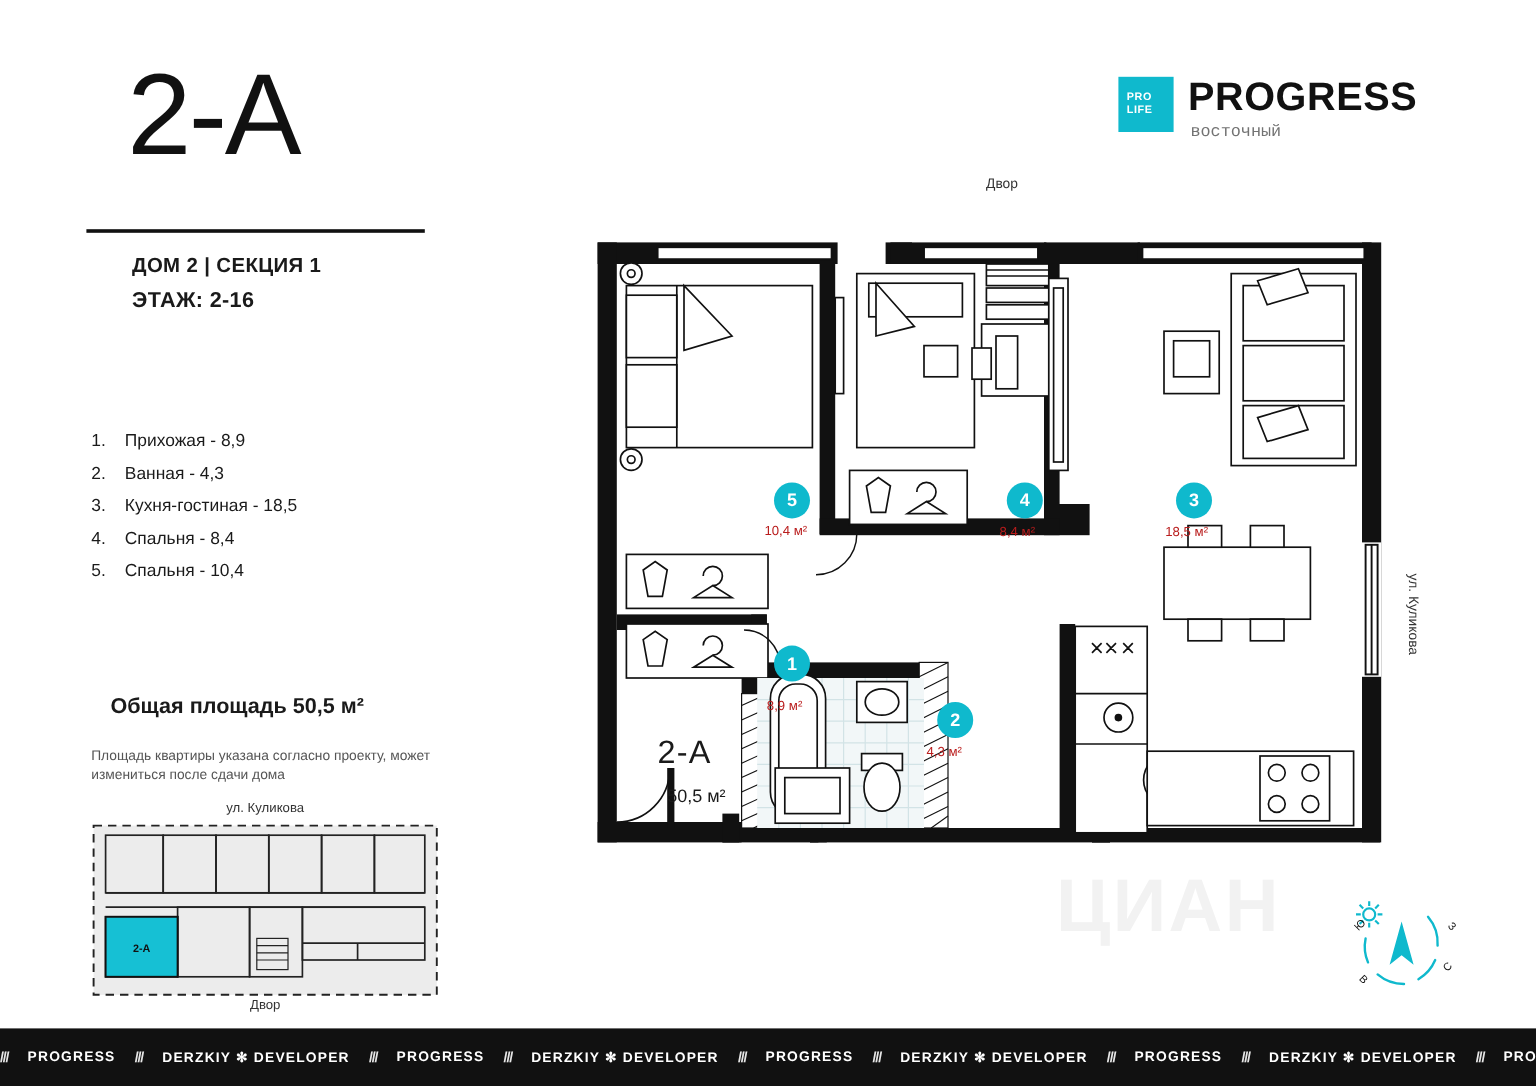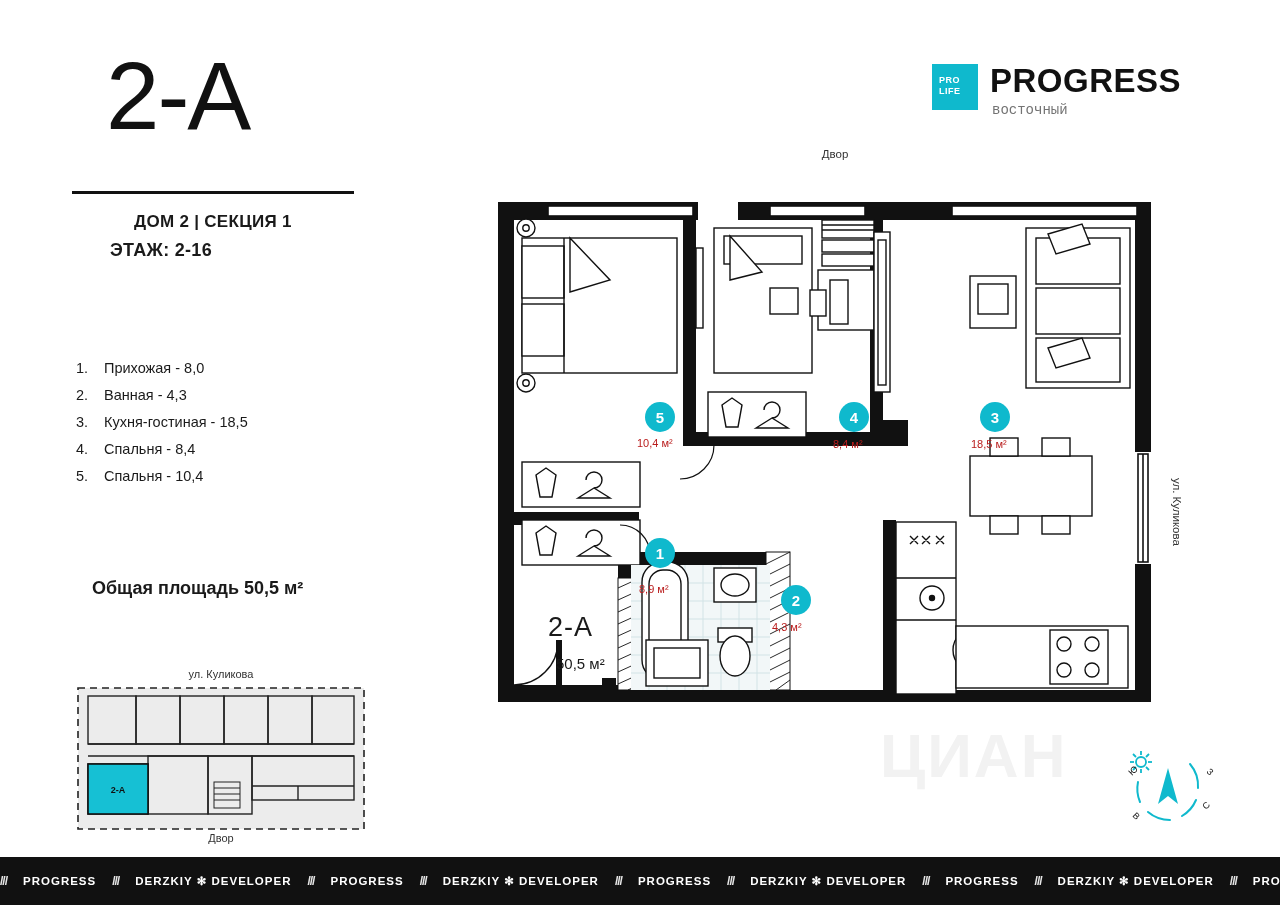--- a/index.html
+++ b/index.html
@@ -18,21 +18,21 @@
   #plan-code {
     position:absolute; left:106px; top:48px;
     font-size:96px; font-weight:400; letter-spacing:-2px;
     line-height:1; color:#111;
   }
   #title-rule {
     position:absolute; left:72px; top:191px; width:282px; height:3px; background:#111;
   }
   #house-line {
     position:absolute; left:110px; top:212px; width:300px;
-    font-size:17px; font-weight:bold; letter-spacing:.3px;margin-left:24px;
+    font-size:17px; font-weight:bold; letter-spacing:.3px;
   }
   #floor-line {
     position:absolute; left:110px; top:240px; width:300px;
     font-size:18px; font-weight:bold; letter-spacing:.3px;
   }
 
   #room-legend {
     position:absolute; left:76px; top:355px; width:320px;
   }
   .legend-row { display:flex; font-size:14.5px; line-height:27px; color:#1a1a1a; }
@@ -130,41 +130,42 @@
 <div id="left-panel">
 
   <div id="plan-code">2-А</div>
   <div id="title-rule"></div>
   <div id="house-line">ДОМ 2 | СЕКЦИЯ 1</div>
   <div id="floor-line">ЭТАЖ: 2-16</div>
 
   <div id="room-legend">
     <div class="legend-row">
       <span class="legend-num">1.</span>
-      <span class="legend-text">Прихожая - 8,0</span>
+      <span class="legend-text">Прихожая - 8,9</span>
     </div>
     <div class="legend-row">
       <span class="legend-num">2.</span>
       <span class="legend-text">Ванная - 4,3</span>
     </div>
     <div class="legend-row">
       <span class="legend-num">3.</span>
       <span class="legend-text">Кухня-гостиная - 18,5</span>
     </div>
     <div class="legend-row">
       <span class="legend-num">4.</span>
       <span class="legend-text">Спальня - 8,4</span>
     </div>
     <div class="legend-row">
       <span class="legend-num">5.</span>
       <span class="legend-text">Спальня - 10,4</span>
     </div>
   </div>
 
   <div id="total-area">Общая площадь 50,5 м²</div>
+  <div id="total-note">Площадь квартиры указана согласно проекту, может измениться после сдачи дома</div>
 
   <div id="keyplan">
     <div id="keyplan-top-label">ул. Куликова</div>
     <div id="keyplan-bottom-label">Двор</div>
     <svg id="keyplan-svg" width="290" height="145">
 
       <rect x="2" y="2" width="286" height="141" fill="#ececec" stroke="#222" stroke-width="1.6" stroke-dasharray="7 5"></rect>
 
       <g stroke="#222" stroke-width="1.4" fill="none">
         <rect x="12" y="10" width="48" height="48"></rect>

